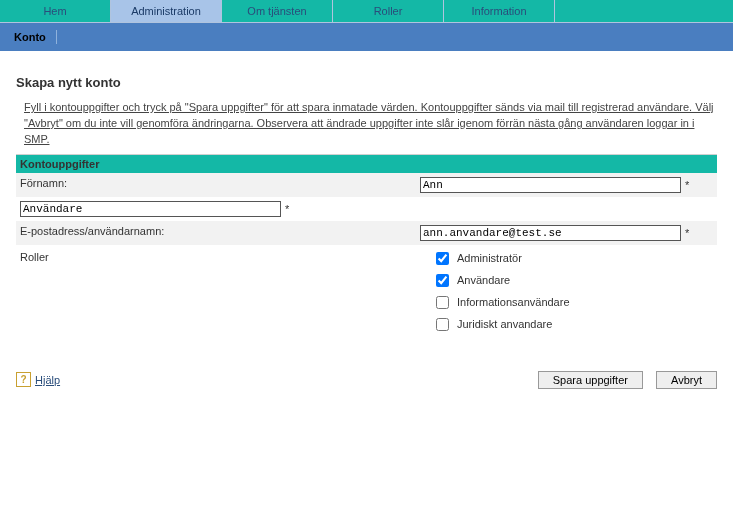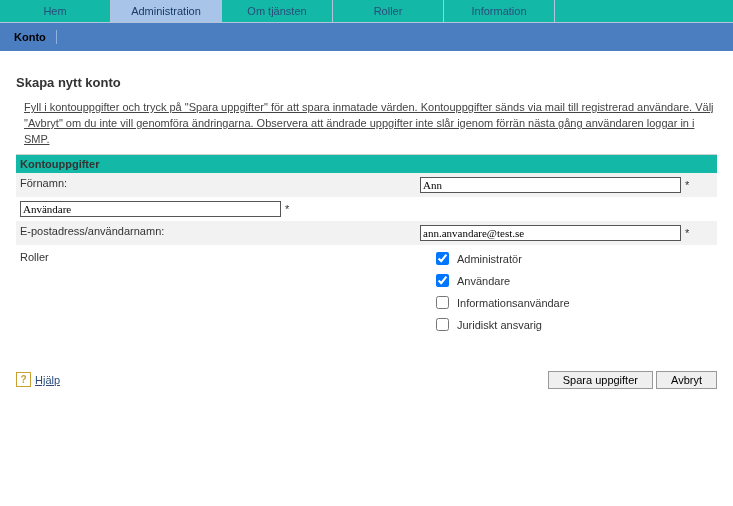--- a/index.html
+++ b/index.html
@@ -87,21 +87,21 @@
     flex: 0 0 400px;
     color: #333;
   }
   .form-row .field {
     flex: 1;
     display: flex;
     align-items: center;
   }
   .form-row input[type="text"] {
     width: 255px;
-    font-family: Liberation Serif, serif;
+    font-family: Liberation Mono, monospace;
     font-size: 11px;
     padding: 1px 2px;
     border: 1px solid #555;
   }
   .req {
     padding-left: 4px;
     color: #333;
   }
   .roles-block {
     display: flex;
@@ -109,21 +109,21 @@
   }
   .roles-block .label {
     flex: 0 0 400px;
     padding-top: 2px;
   }
   .roles-list {
     flex: 1;
   }
   .role-item {
     display: flex;
-    align-items: flex-end;
+    align-items: center;
     padding: 3px 0 6px 16px;
   }
   .role-item input[type="checkbox"] {
     margin: 0 8px 0 0;
   }
 
   .footer {
     display: flex;
     align-items: center;
     padding: 24px 16px 10px 16px;
@@ -148,21 +148,21 @@
   }
   .help a {
     color: #2a4d7b;
     text-decoration: underline;
     cursor: pointer;
   }
   .btns button {
     font-family: inherit;
     font-size: 11px;
     padding: 2px 14px;
-    margin-left: 0;
+    margin-left: 10px;
     background: #efefef;
     border: 1px solid #999;
     cursor: pointer;
   }
 </style>
 </head>
 <body>
 
 <div class="topnav">
   <div class="tab">Hem</div>
@@ -215,21 +215,21 @@
       <div class="role-item">
         <input type="checkbox" checked="" style="">
         <span>Användare</span>
       </div>
       <div class="role-item">
         <input type="checkbox" style="">
         <span>Informationsanvändare</span>
       </div>
       <div class="role-item">
         <input type="checkbox" style="">
-        <span>Juridiskt ansvarig</span>
+        <span>Juridiskt anvandare</span>
       </div>
     </div>
   </div>
 </div>
 
 <div class="footer">
   <div class="help">
     <span class="icon">?</span>
     <a>Hjälp</a>
   </div>

